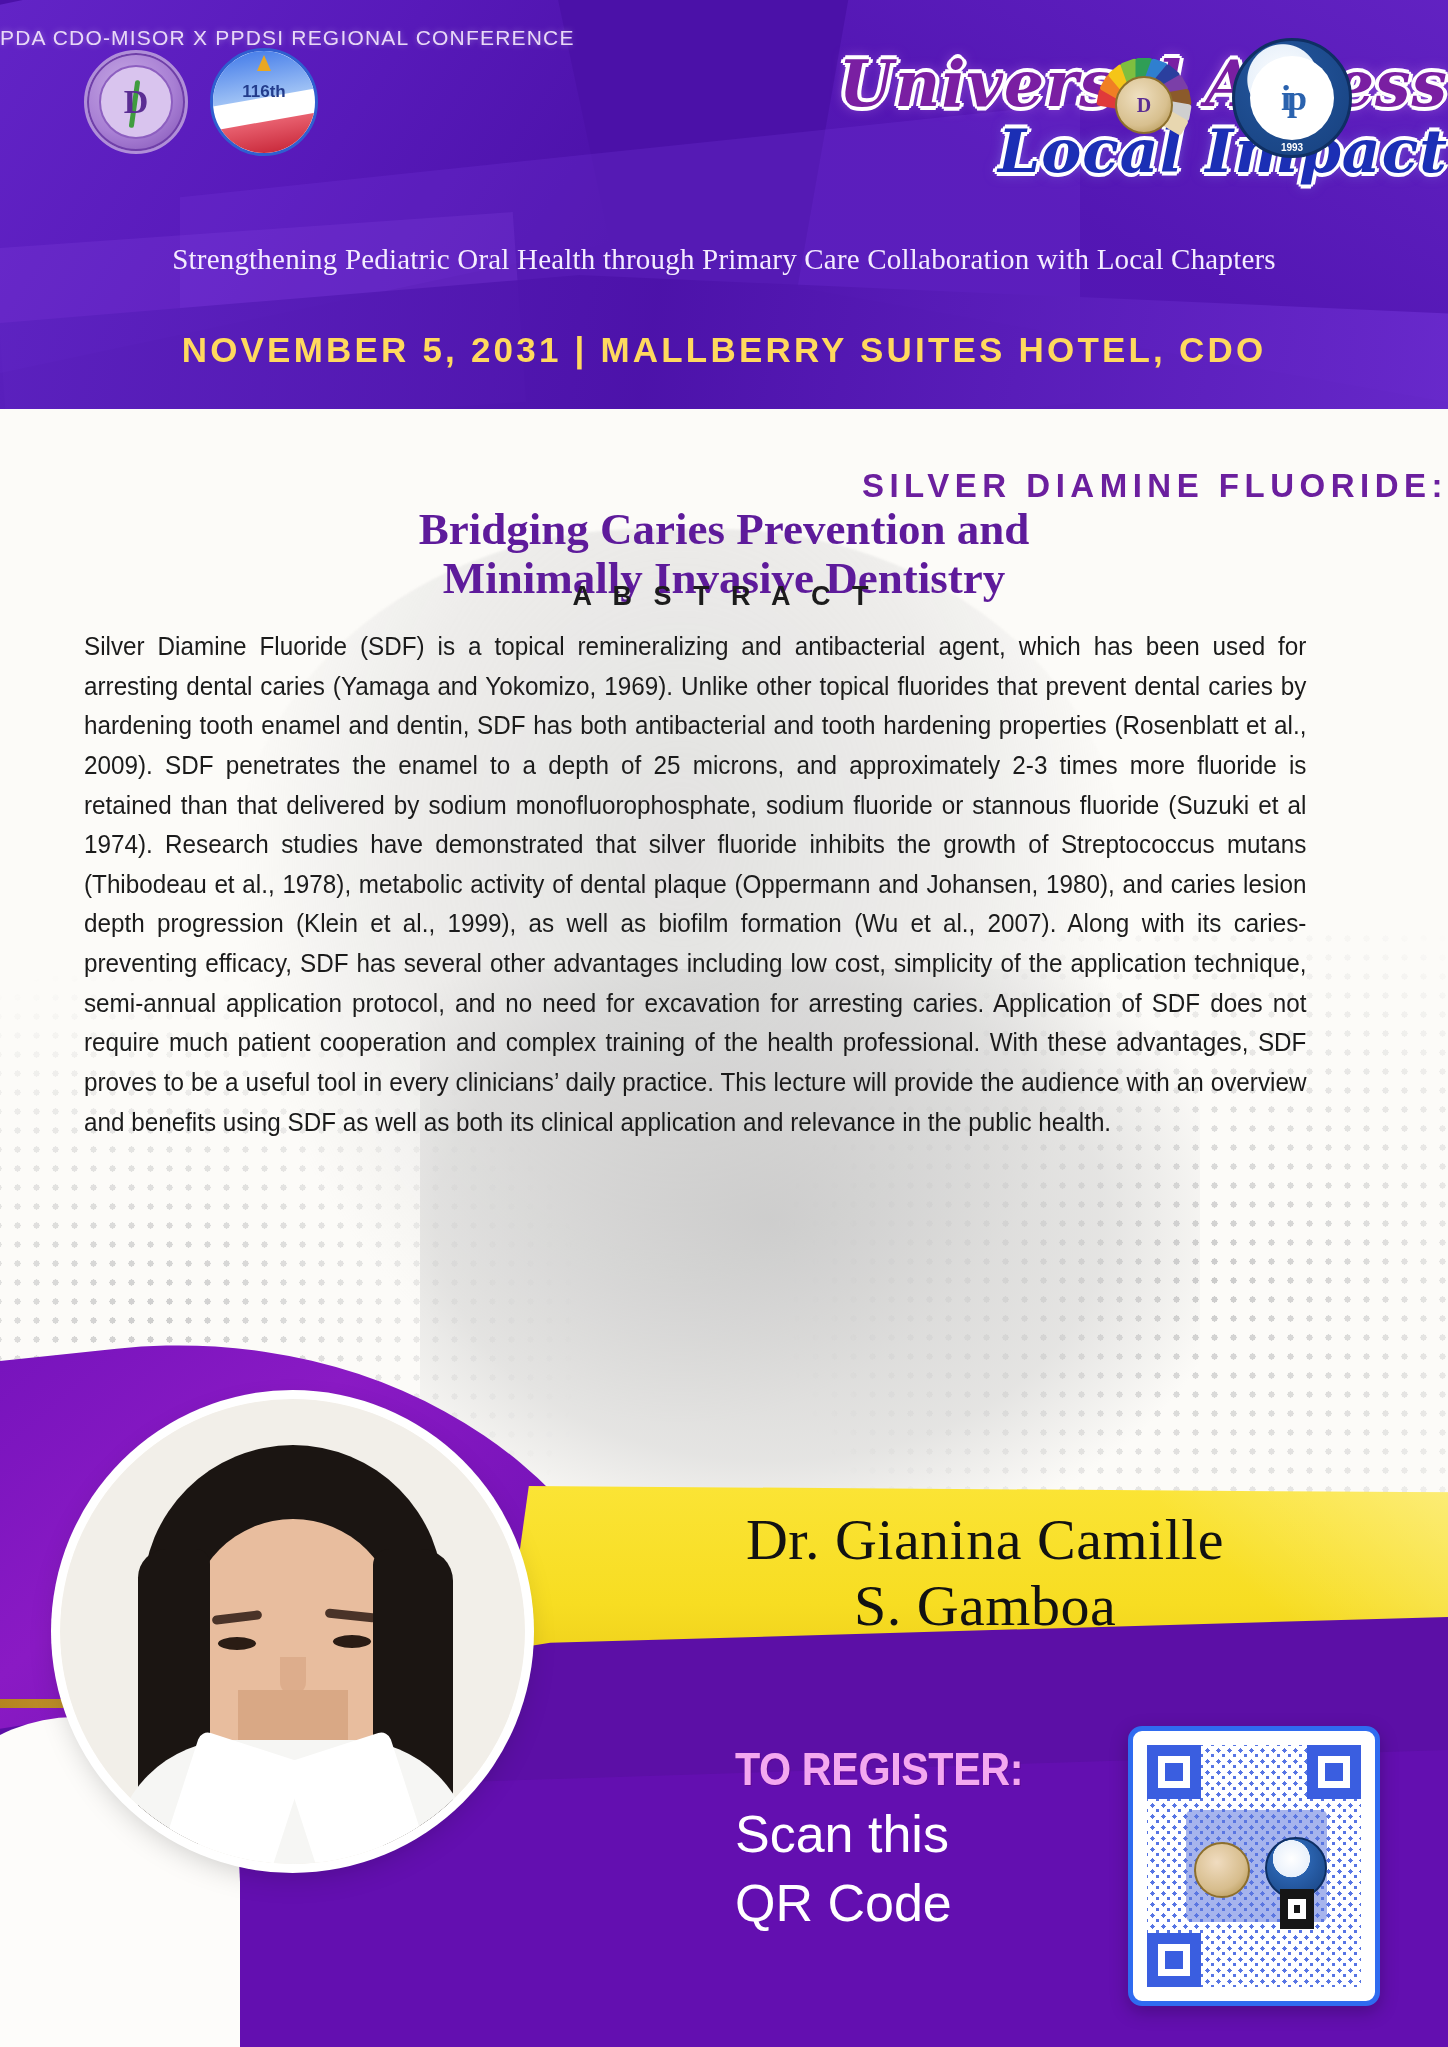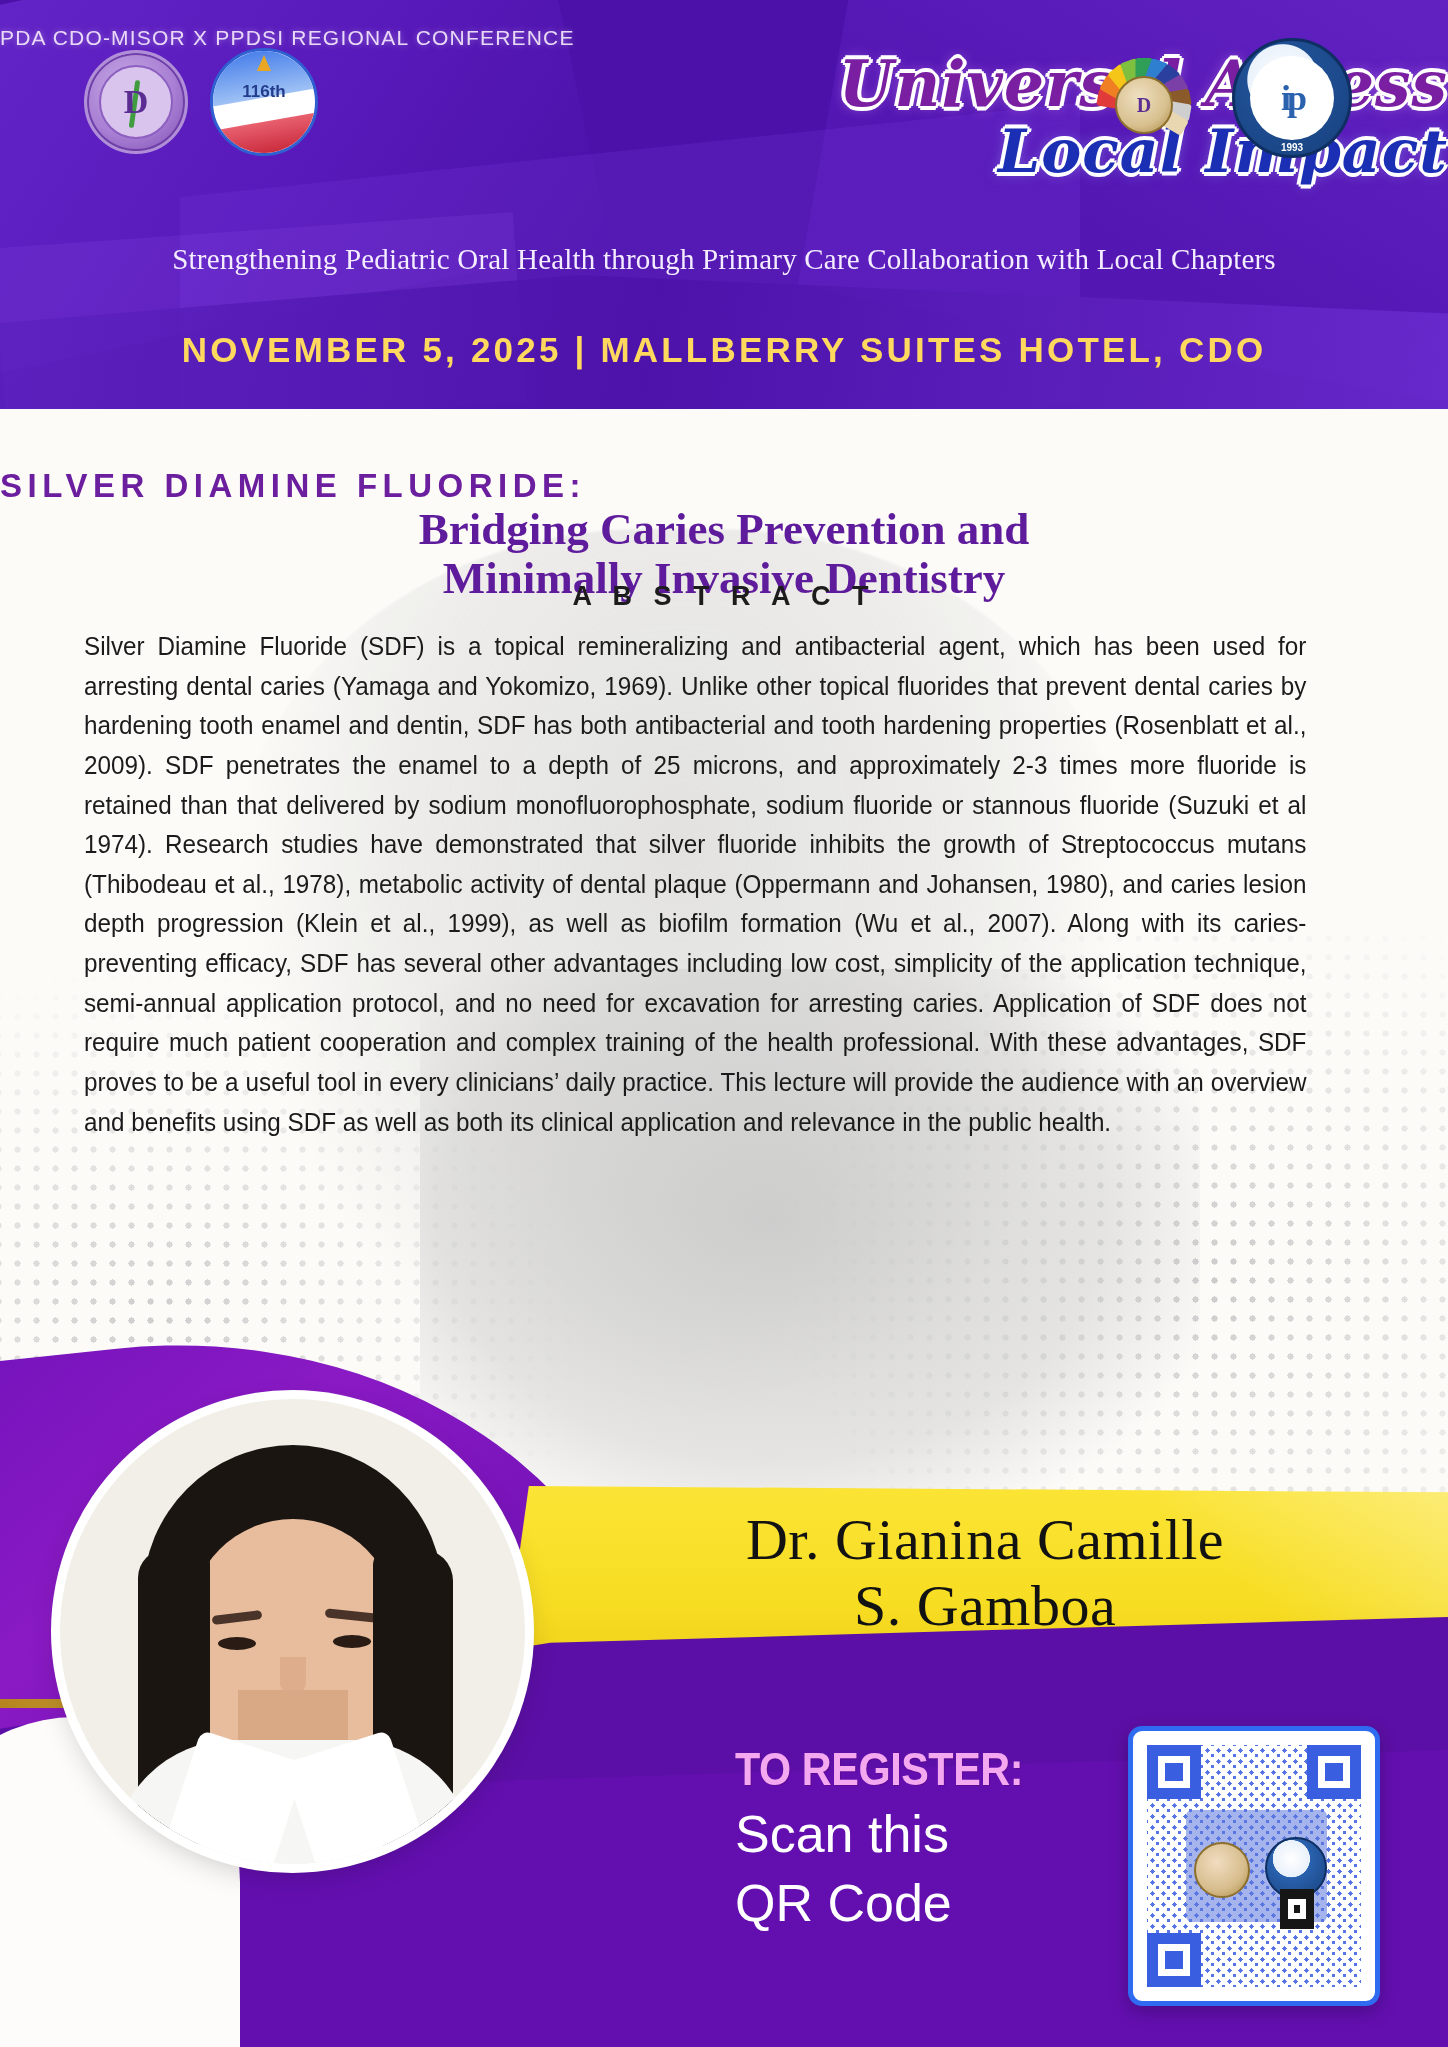--- a/index.html
+++ b/index.html
@@ -197,21 +197,21 @@
   }
   .grey-blob{
     position:absolute; left:420px; top:560px; width:780px; height:560px;
     background:radial-gradient(ellipse at 45% 45%, rgba(196,196,196,.78) 0%, rgba(200,200,200,.45) 55%, rgba(200,200,200,0) 78%);
   }
 
   .lecture-title{
     position:absolute; left:0; top:-60px; width:100%;
   }
   .lt-1{
-    text-align:left; font-size:33px; font-weight:700; color:#6b1f9e;
+    text-align:right; font-size:33px; font-weight:700; color:#6b1f9e;
     letter-spacing:5.5px; margin-top:0;
   }
   .lt-2, .lt-3{
     text-align:center; font-family:"Liberation Serif", serif;
     font-size:45px; font-weight:700; color:#5e1b9b; line-height:1.08;
   }
 
   .abstract-label{
     position:absolute; left:0; top:85px; width:100%; text-align:center;
     font-size:27px; letter-spacing:7px; color:#1c1c1c; font-weight:700;
@@ -418,21 +418,21 @@
       </div>
     </div>
 
     <div class="logo logo-ppdsi">
       <div class="inner"></div>
       <div class="ip">ip</div>
       <div class="yr">1993</div>
     </div>
 
     <div class="tagline">Strengthening Pediatric Oral Health through Primary Care Collaboration with Local Chapters</div>
-    <div class="datebar">NOVEMBER 5, 2025 | MALLBERRY SUITES HOTEL, CDO</div>
+    <div class="datebar">NOVEMBER 5, 2031 | MALLBERRY SUITES HOTEL, CDO</div>
   </div>
 
   <div class="body-wrap">
     <div class="tooth-ghost"></div>
     <div class="grey-blob"></div>
     <div class="dots-left"></div>
     <div class="dots-right"></div>
 
     <div class="lecture-title">
       <div class="lt-1" style="margin-top:118px;">SILVER DIAMINE FLUORIDE:</div>

